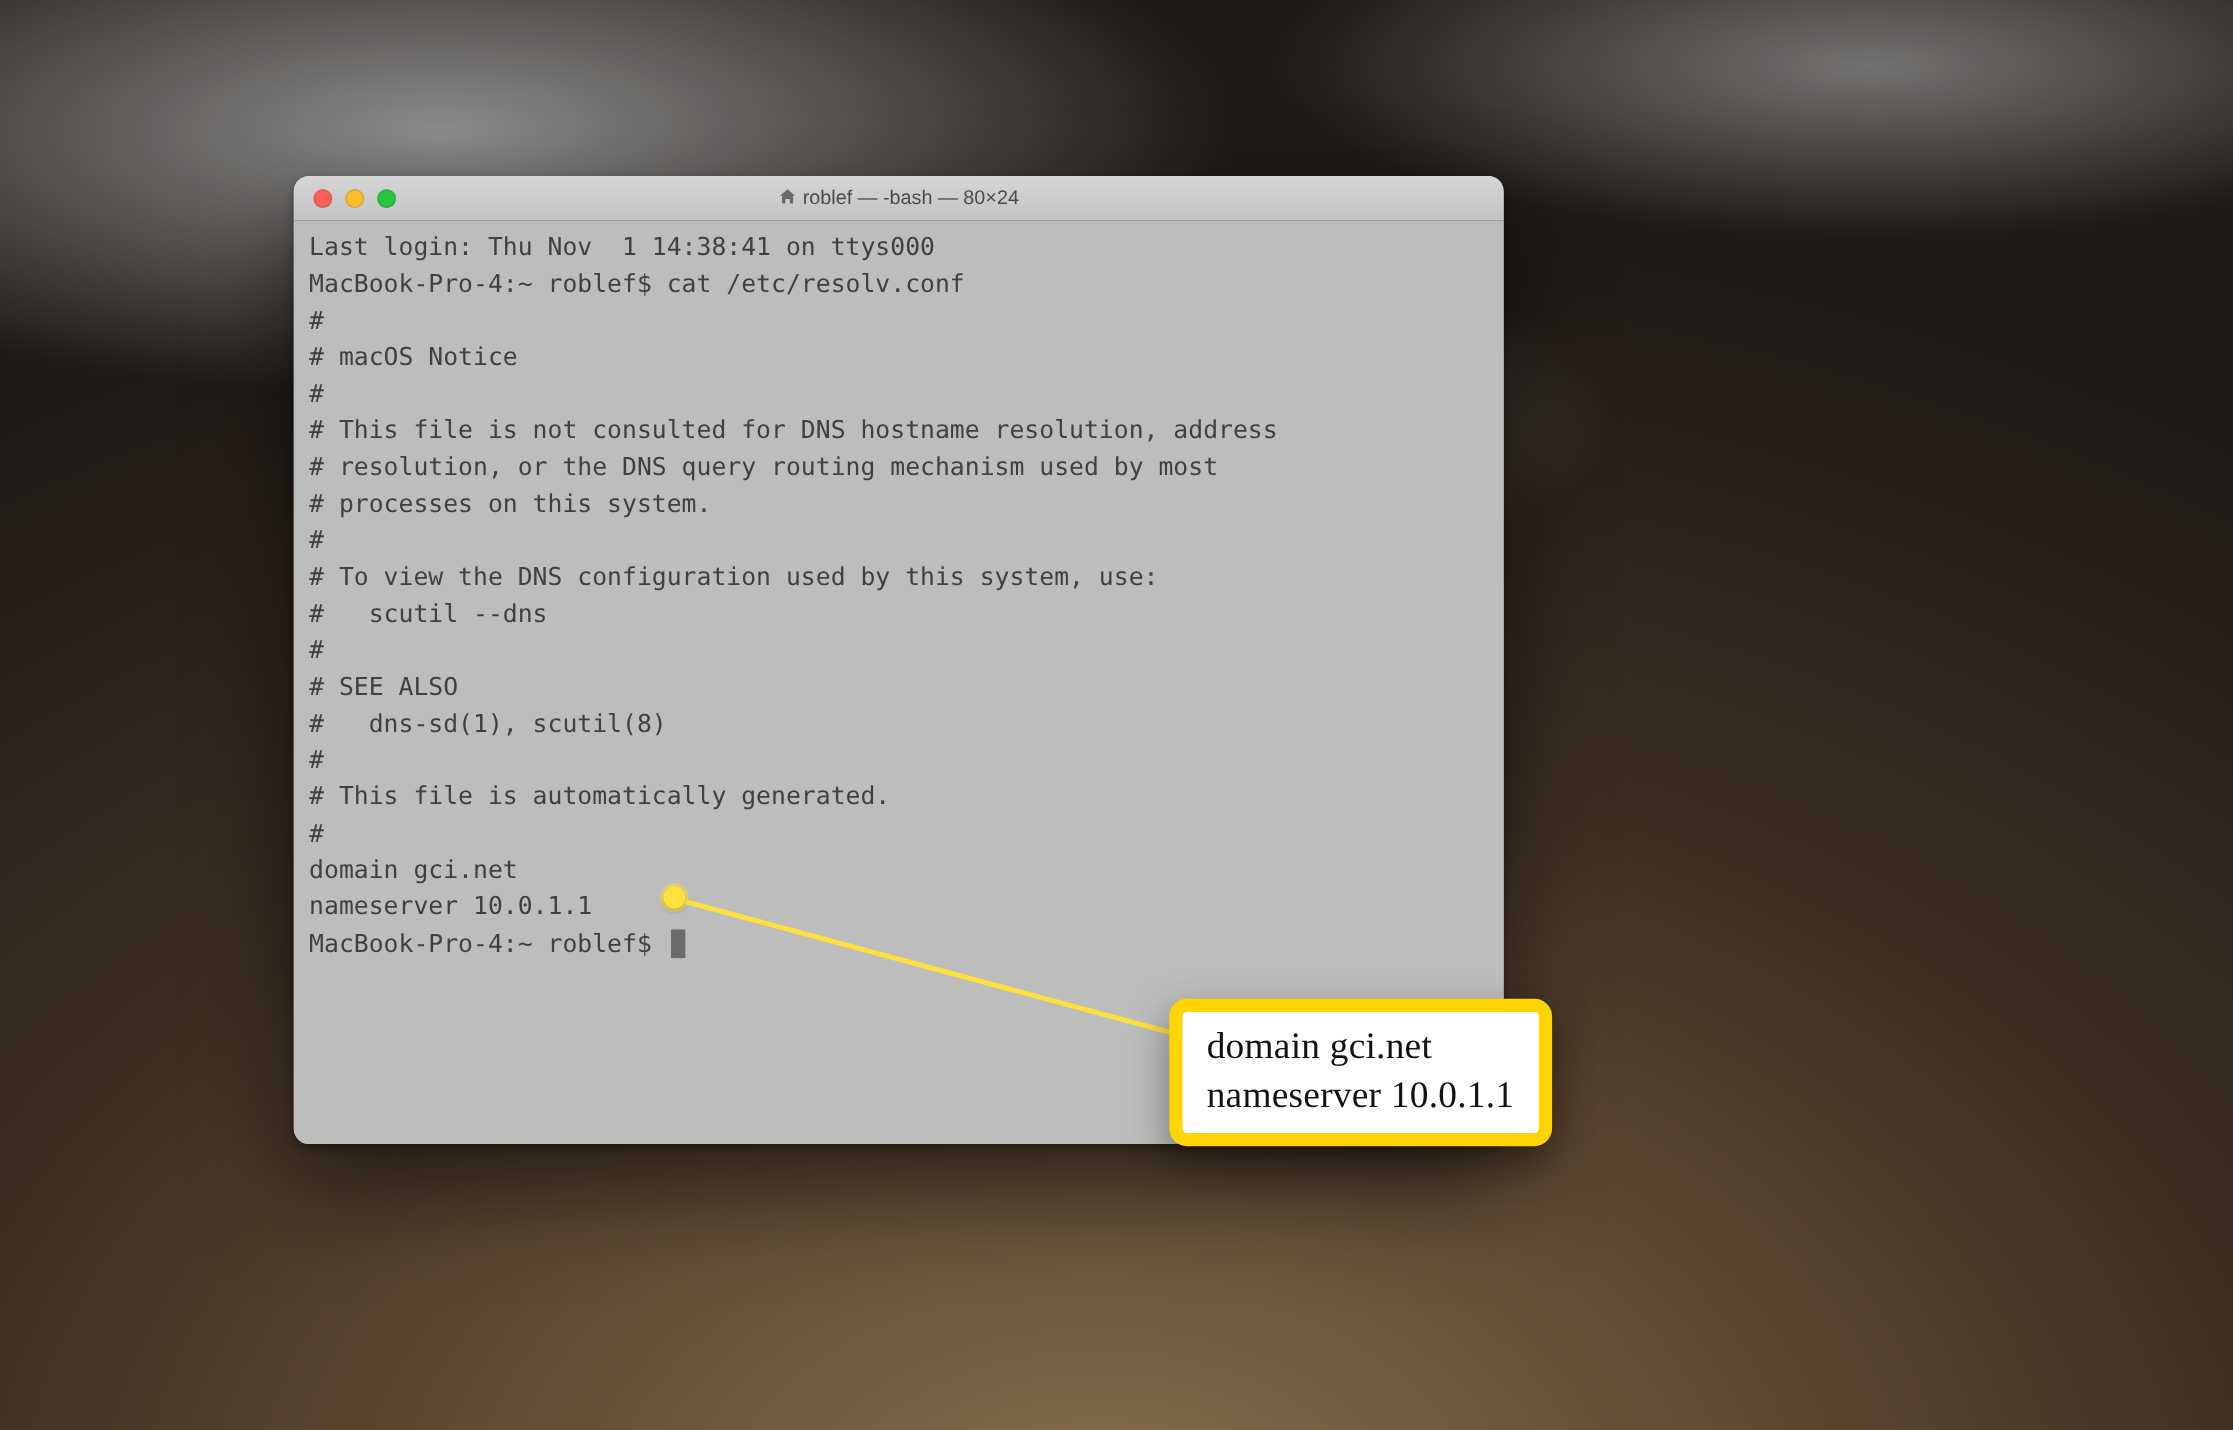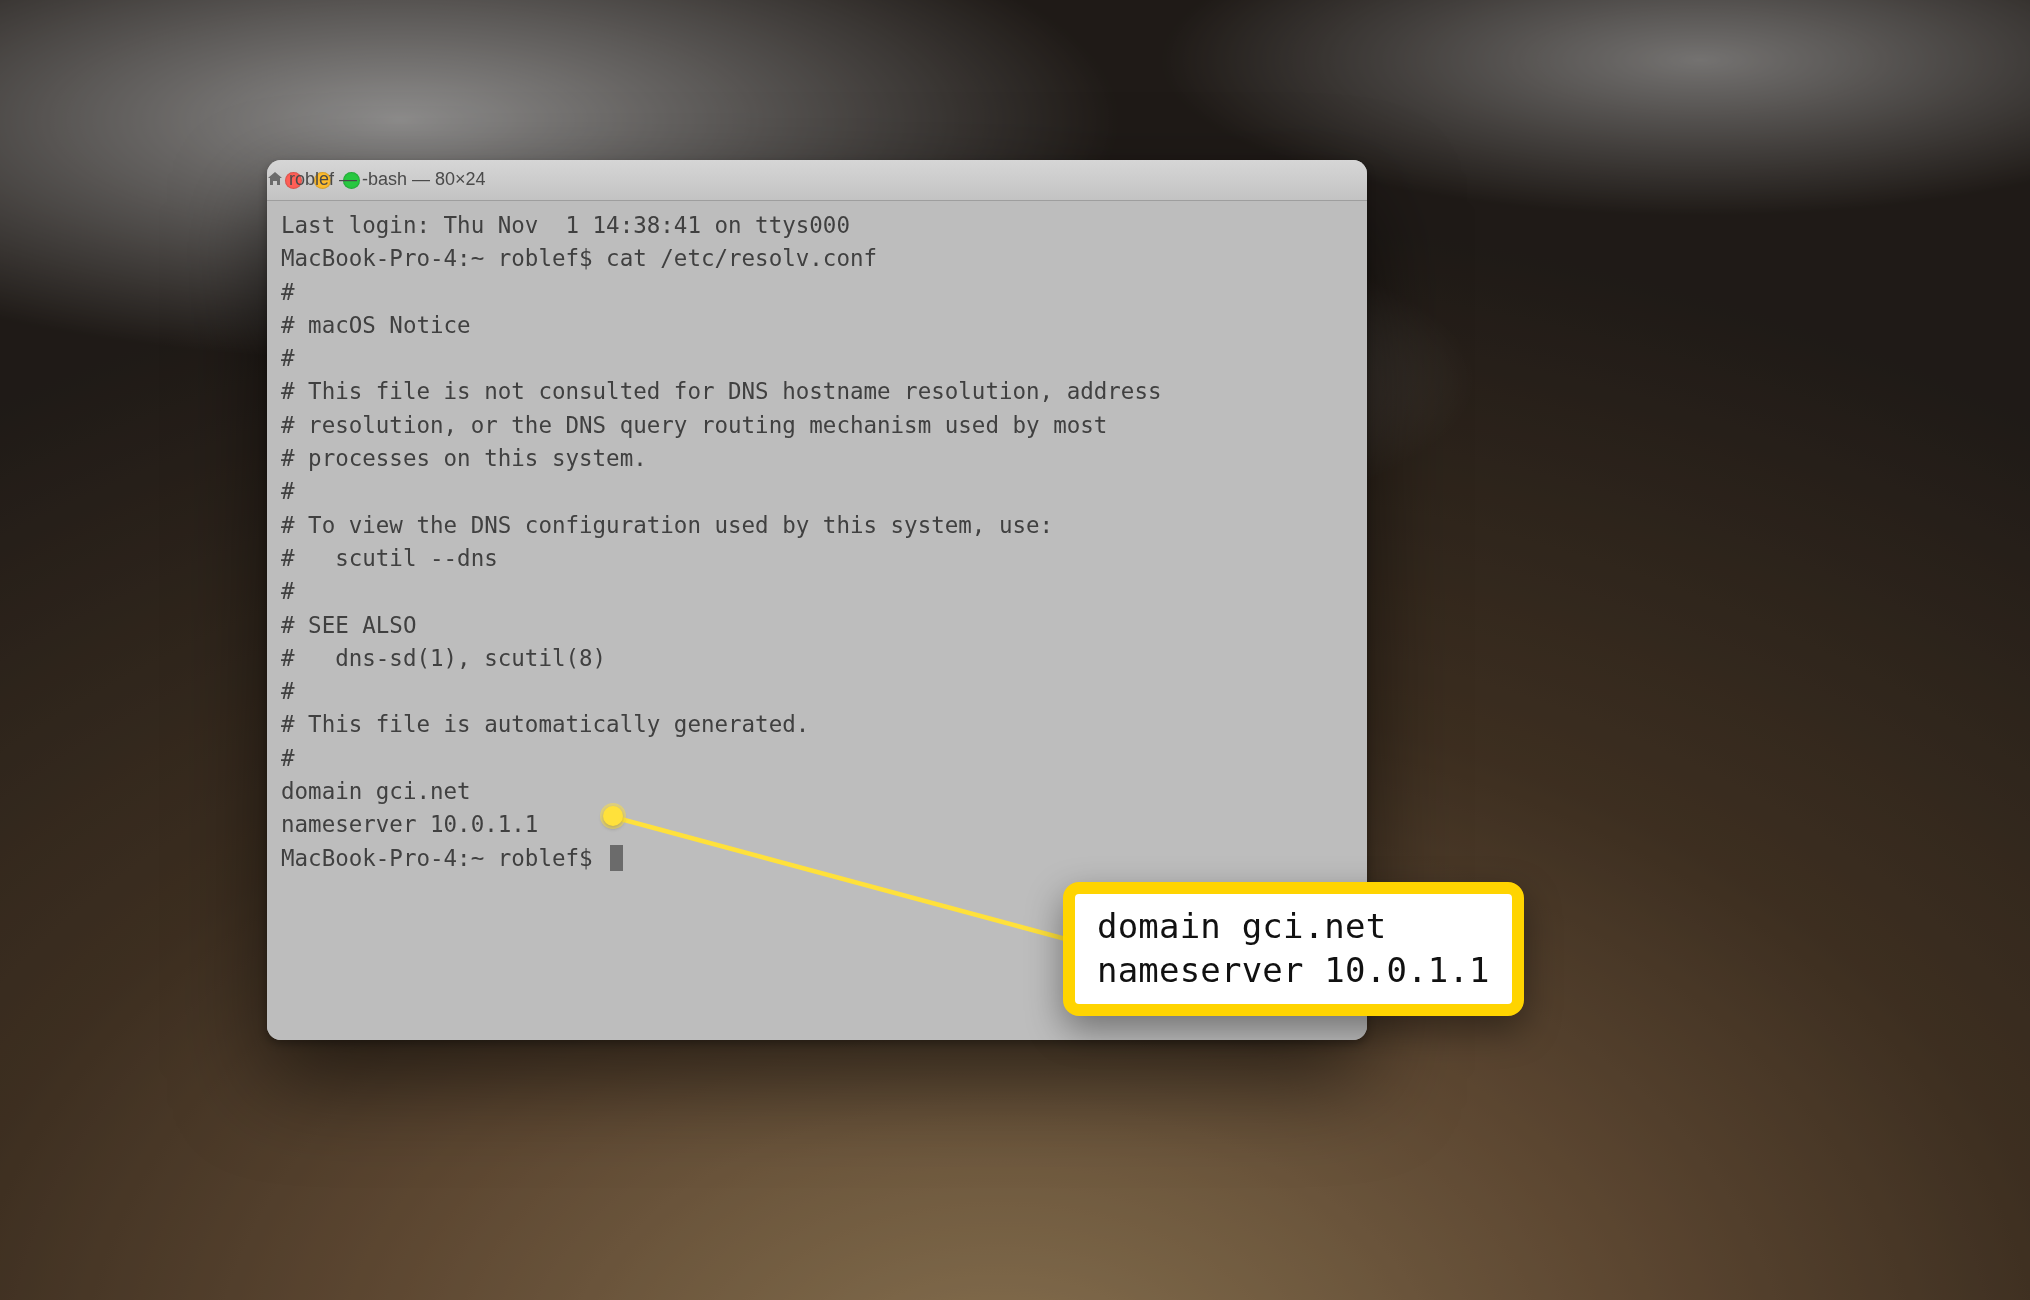--- a/index.html
+++ b/index.html
@@ -60,21 +60,21 @@
   .tl {
     width: 17px; height: 17px; border-radius: 50%;
     box-shadow: inset 0 0 2px rgba(0,0,0,.4);
   }
   .tl.red { background: #ff5f57; }
   .tl.yellow { background: #febc2e; }
   .tl.green { background: #28c840; }
   .title {
     position: absolute;
     left: 0; right: 0;
-    text-align: left;
+    text-align: center;
     font-size: 18px;
     color: #4a4a4a;
     pointer-events: none;
   }
   .title .home-icon {
     display: inline-block;
     vertical-align: -1px;
     margin-right: 6px;
   }
   .term-body {
@@ -169,16 +169,16 @@
 nameserver 10.0.1.1</span>
 <span>MacBook-Pro-4:~ roblef$ </span><span class="cursor-block"></span></div>
   </div>
 
   <div class="callout-dot" style="left:603px; top:806px;"></div>
 
   <svg class="connector" style="left:603px; top:806px;" width="500" height="180">
     <line x1="14" y1="12" x2="470" y2="135" stroke="#ffe13b" stroke-width="4.5"></line>
   </svg>
 
-  <div class="callout-box" style="left:1063px; top:882px;"><span>domain gci.net</span>
+  <div class="callout-box" style="left:1063px; top:908px;font-family:Liberation Serif, serif;"><span>domain gci.net</span>
 <span>nameserver 10.0.1.1</span></div>
 
 </div>
 
 </body></html>

